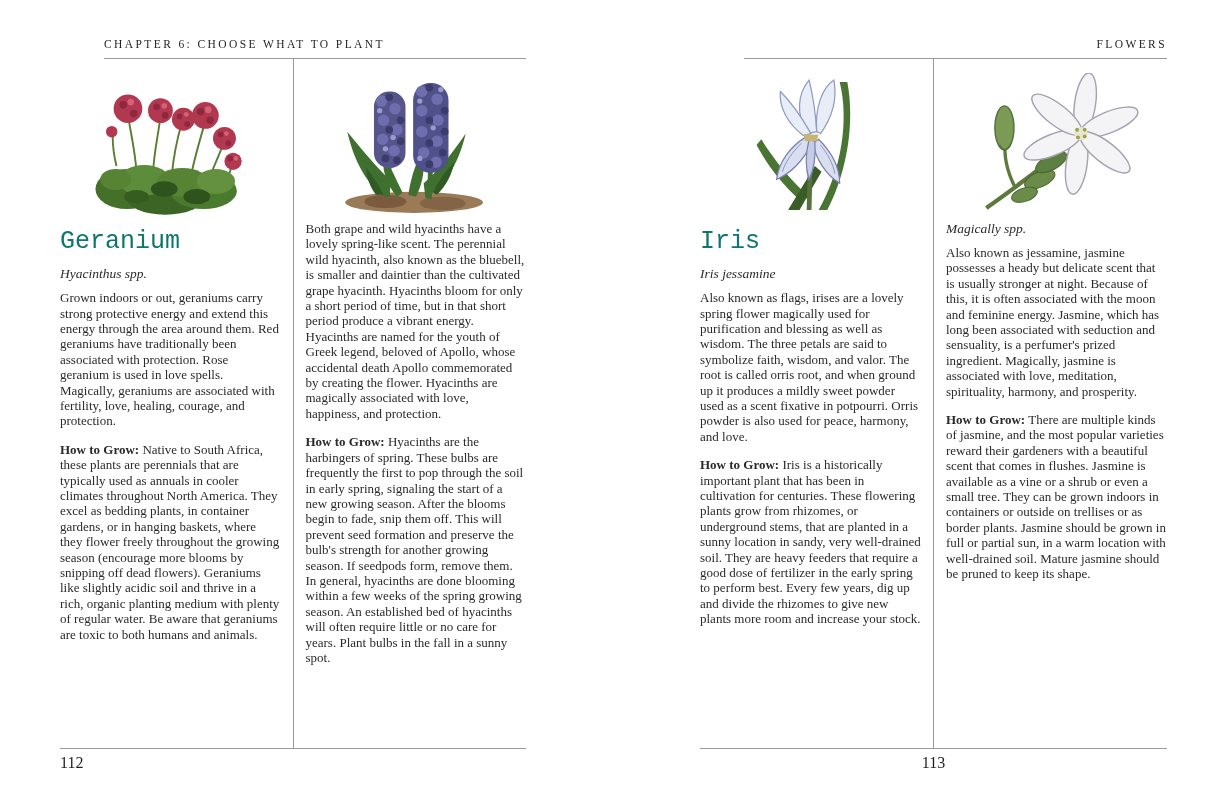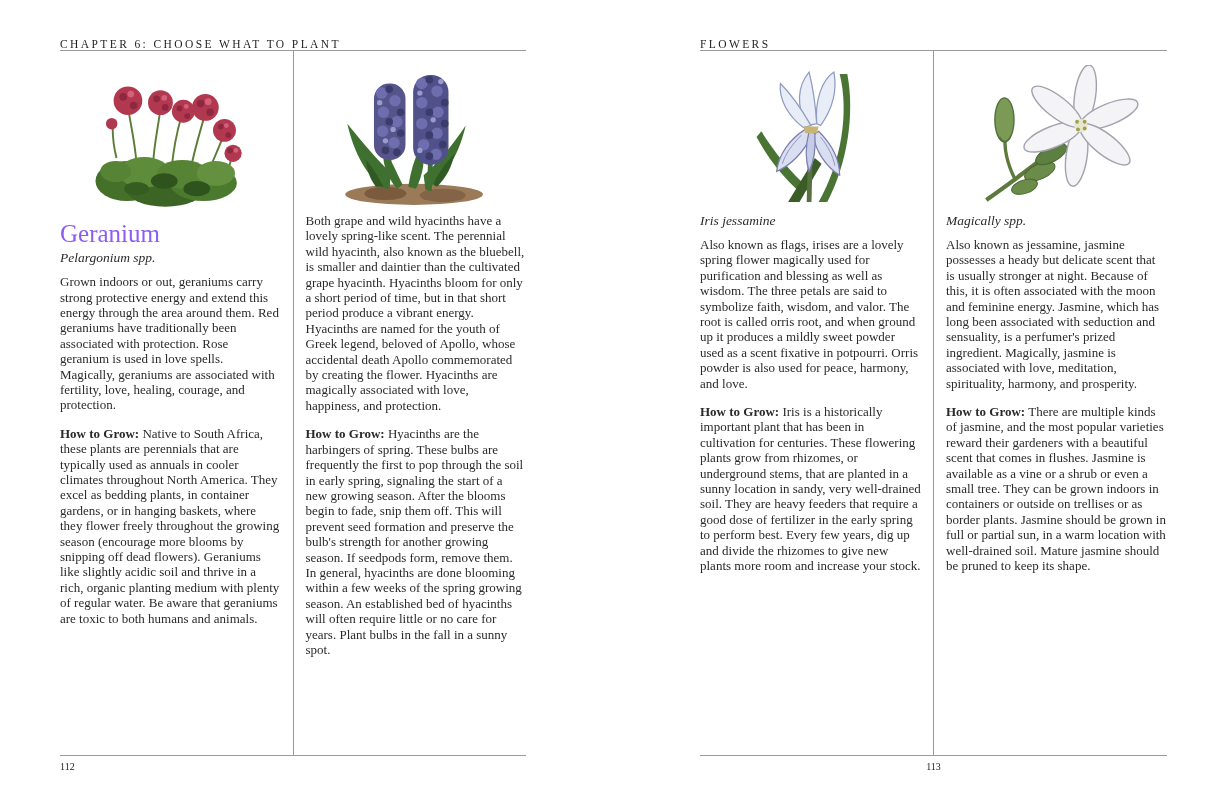--- a/index.html
+++ b/index.html
@@ -5,35 +5,36 @@
   html,body{margin:0;padding:0;}
   body{
     width:1227px;height:800px;background:#ffffff;position:relative;
     font-family:"Liberation Serif", serif;color:#2a2a2a;overflow:hidden;
   }
   .page{position:absolute;top:38px;height:734px;display:flex;flex-direction:column;background:#fff;}
   .page-left{left:60px;width:466px;}
   .page-right{left:700px;width:467px;}
   .page-header{
     font-size:11.5px;letter-spacing:2.4px;color:#1f1f1f;
-    padding-bottom:0;border-bottom:1px solid #9a9a9a;
+    padding-bottom:8px;border-bottom:1px solid #9a9a9a;
     font-family:"Liberation Serif", serif;
+    margin-left:44px;
   }
-  .page-right .page-header{text-align:left;}
+  .page-right .page-header{text-align:right;}
   .page-body{flex:1 1 auto;display:flex;overflow:hidden;}
   .col{flex:1 1 0;padding-top:2px;overflow:hidden;}
   .col-a{padding-right:12px;}
   .col-b{padding-left:12px;}
   .divider{width:1px;background:#9a9a9a;flex:0 0 1px;}
-  .page-footer{border-top:1px solid #9a9a9a;padding-top:5px;font-size:10px;color:#1f1f1f;}
+  .page-footer{border-top:1px solid #9a9a9a;padding-top:5px;font-size:16px;color:#1f1f1f;}
   .page-right .page-footer{text-align:center;}
   figure.illus{margin:8px 0 2px;height:150px;display:flex;align-items:flex-end;justify-content:center;}
   h2.entry-title{
-    font-family:Liberation Serif, serif;font-weight:normal;
-    font-size:25px;line-height:1.05;margin:10px 0 3px;color:#8b5cf6;
+    font-family:Liberation Mono, monospace;font-weight:normal;
+    font-size:25px;line-height:1.05;margin:10px 0 11px;color:#0f766e;
   }
   .latin{font-style:italic;font-size:13.5px;line-height:1.25;margin:0 0 7px;white-space:pre-line;}
   .desc,.grow{font-size:13px;line-height:15.4px;margin:0 0 13px;}
   .grow-label{font-weight:bold;margin-top:34px;}
 </style>
 </head>
 <body>
 
 <section class="page page-left">
   <header class="page-header">CHAPTER 6: CHOOSE WHAT TO PLANT</header>
@@ -89,21 +90,21 @@
             <circle cx="49" cy="29" r="3.5"></circle>
               <circle cx="84" cy="33" r="3"></circle>
             <circle cx="107" cy="42" r="2.5"></circle>
               <circle cx="130" cy="37" r="3.5"></circle>
             <circle cx="149" cy="62" r="2.5"></circle>
               <circle cx="159" cy="88" r="2.5"></circle>
           </g>
         </svg>
       </figure>
       <h2 class="entry-title">Geranium</h2>
-      <p class="latin">Pelargonium spp.</p>
+      <p class="latin">Hyacinthus spp.</p>
       <p class="desc">Grown indoors or out, geraniums carry strong protective energy and extend this energy through the area around them. Red geraniums have traditionally been associated with protection. Rose geranium is used in love spells. Magically, geraniums are associated with fertility, love, healing, courage, and protection.</p>
       <p class="grow"><span class="grow-label">How to Grow:</span> <span>Native to South Africa, these plants are perennials that are typically used as annuals in cooler climates throughout North America. They excel as bedding plants, in container gardens, or in hanging baskets, where they flower freely throughout the growing season (encourage more blooms by snipping off dead flowers). Geraniums like slightly acidic soil and thrive in a rich, organic planting medium with plenty of regular water. Be aware that geraniums are toxic to both humans and animals.</span></p>
     </article>
 
     <div class="divider"></div>
 
     <article class="col col-b">
       <figure class="illus">
         <svg width="172" height="146" viewBox="0 0 180 150" aria-hidden="true">
           <ellipse cx="88" cy="134" rx="72" ry="11" fill="#9b7a58"></ellipse>
@@ -198,20 +199,21 @@
             <path d="M98 68 C110 80,120 96,120 114 C105 105,95 88,92 72 Z"></path>
             <path d="M88 68 C84 84,84 98,88 110 C94 98,95 84,94 70 Z" fill="#c5cce6"></path>
           </g>
           <g stroke="#8f8fc0" stroke-width="1" fill="none">
             <path d="M80 72 C70 82,63 92,60 102"></path>
             <path d="M100 74 C108 84,113 94,115 104"></path>
           </g>
           <path d="M82 63 L98 63 L96 70 L84 70 Z" fill="#c9b573"></path>
         </svg>
       </figure>
+      <h2 class="entry-title">Iris</h2>
       <p class="latin">Iris jessamine</p>
       <p class="desc">Also known as flags, irises are a lovely spring flower magically used for purification and blessing as well as wisdom. The three petals are said to symbolize faith, wisdom, and valor. The root is called orris root, and when ground up it produces a mildly sweet powder used as a scent fixative in potpourri. Orris powder is also used for peace, harmony, and love.</p>
       <p class="grow"><span class="grow-label">How to Grow:</span> <span>Iris is a historically important plant that has been in cultivation for centuries. These flowering plants grow from rhizomes, or underground stems, that are planted in a sunny location in sandy, very well-drained soil. They are heavy feeders that require a good dose of fertilizer in the early spring to perform best. Every few years, dig up and divide the rhizomes to give new plants more room and increase your stock.</span></p>
     </article>
 
     <div class="divider"></div>
 
     <article class="col col-b">
       <figure class="illus">
         <svg width="172" height="146" viewBox="0 0 180 150" aria-hidden="true">

